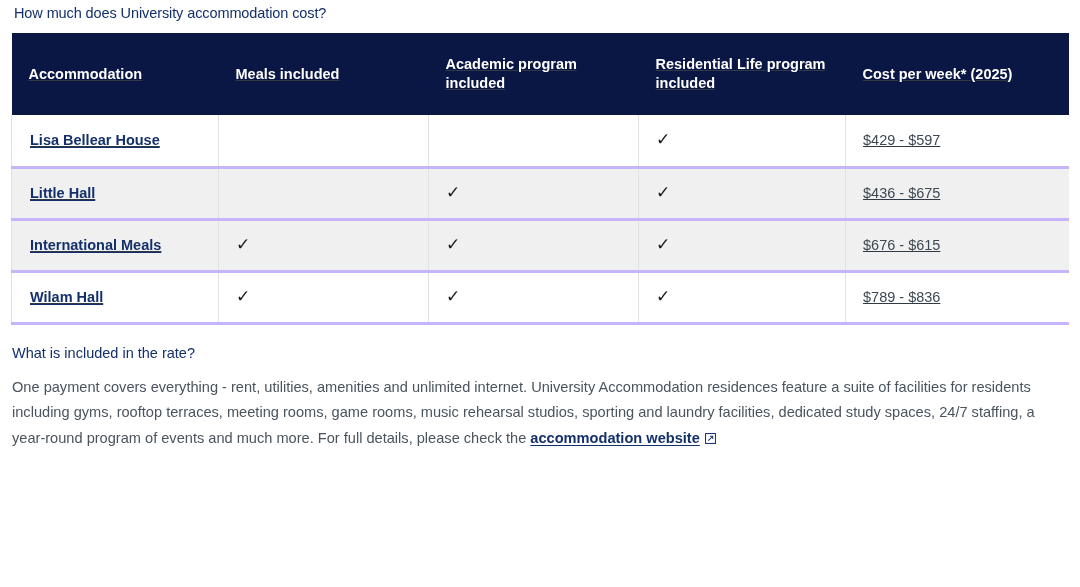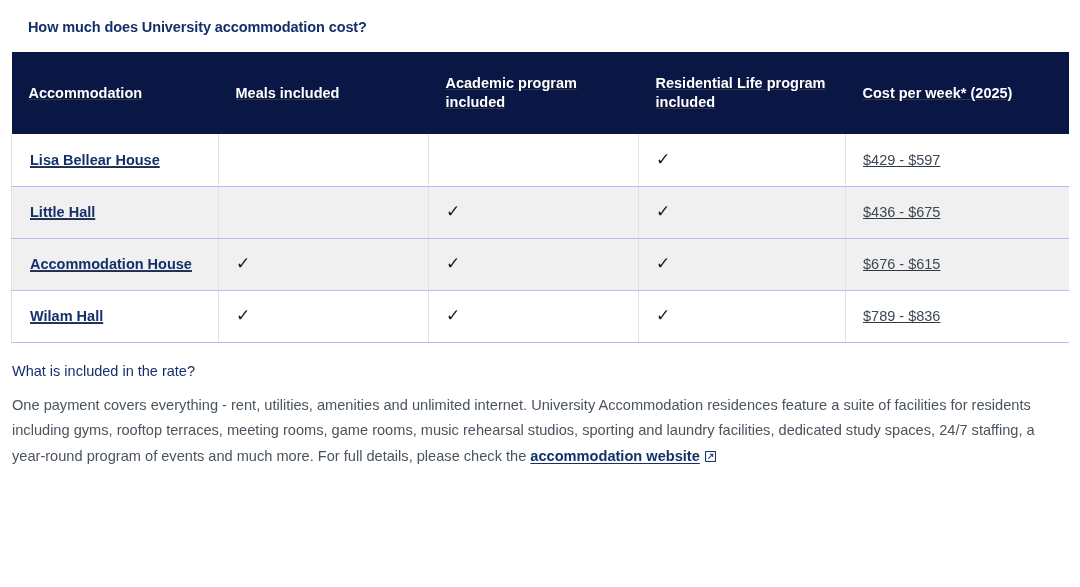--- a/index.html
+++ b/index.html
@@ -18,24 +18,24 @@
     position: relative;
     width: 1080px;
     height: 587px;
     box-sizing: border-box;
     padding: 0 11px;
   }
 
   
   .section-heading {
     font-size: 14.5px;
-    font-weight: bold;
+    font-weight: normal;
     color: #14306b;
     letter-spacing: -0.1px;
-    margin: 16px;
+    margin: 2px;
     padding: 2px 0 0 1px;
     line-height: 18px;
   }
 
   
   .cost-table {
     border-collapse: collapse;
     width: 1057px;
     margin-top: 11px;
     table-layout: fixed;
@@ -55,21 +55,21 @@
     border: none;
   }
   .cost-table tbody td {
     font-size: 14.5px;
     color: #3d4852;
     height: 52px;
     box-sizing: border-box;
     padding: 6px 16px 6px 17px;
     vertical-align: middle;
     border-right: 1px solid #e2e2e2;
-    border-bottom: 1px solid #c4b5fd;
+    border-bottom: 3px solid #c4b5fd;
     line-height: 20px;
   }
   .cost-table tbody tr td:first-child {
     border-left: 1px solid #e2e2e2;
   }
   .cost-table tbody tr td:last-child {
     border-right: none;
   }
   .cost-table tbody tr.alt td {
     background: #f0f0f0;
@@ -193,21 +193,21 @@
         </td>
         <td><span class="tick"></span></td>
         <td><span class="tick">✓</span></td>
         <td><span class="tick">✓</span></td>
         <td>$436 - $675</td>
       </tr>
 
 
       <tr class="alt">
         <td class="name-cell">
-          <span class="acc-link">Accommodation House</span>
+          <span class="acc-link">International Meals</span>
         </td>
         <td><span class="tick">✓</span></td>
         <td><span class="tick">✓</span></td>
         <td><span class="tick">✓</span></td>
         <td>$676 - $615</td>
       </tr>
 
       <tr>
         <td class="name-cell">
           <span class="acc-link">Wilam Hall</span>

